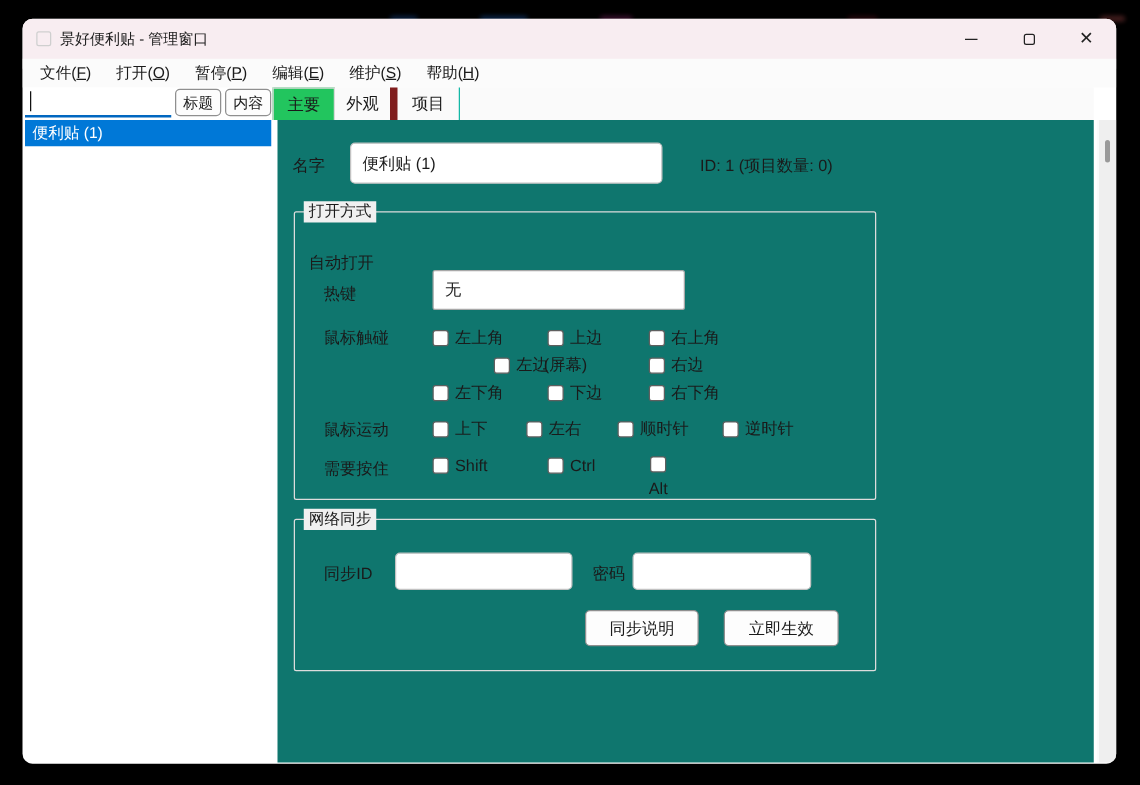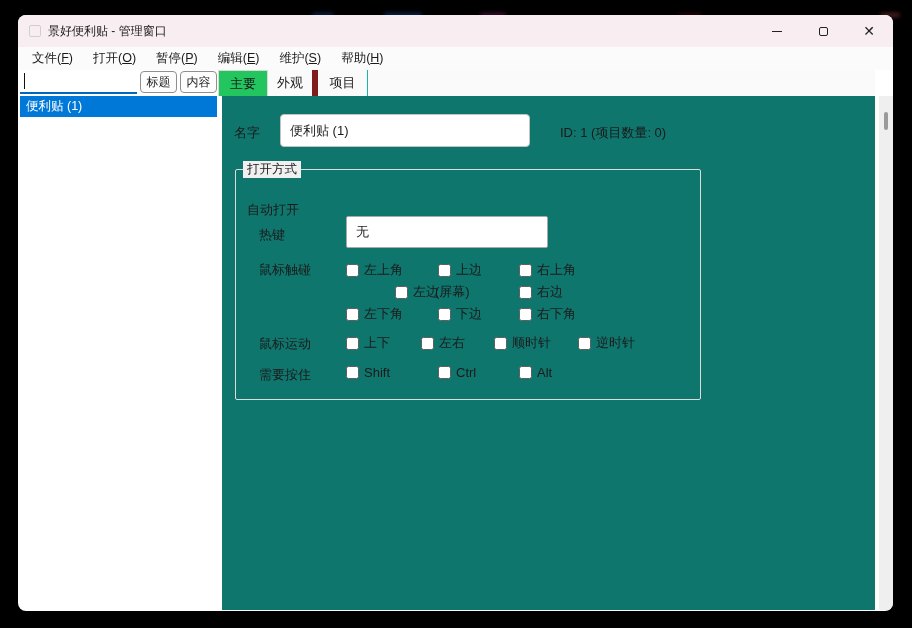--- a/index.html
+++ b/index.html
@@ -189,25 +189,36 @@
 
       <div class="lbl" style="left:23px;top:196px;">需要按住</div>
       <div class="chk" style="left:110px;top:195px;">
           <span class="box"></span>
           <span>Shift</span>
         </div>
       <div class="chk" style="left:202px;top:195px;">
           <span class="box"></span>
           <span>Ctrl</span>
         </div>
-      <div class="chk" style="left:283px;top:195px;">
+      <div class="chk" style="left:283px;top:195px;flex-direction:column;">
           <span class="box"></span>
           <span>Alt</span>
         </div>
     </div>
 
+    <div class="groupbox" style="left:13px;top:319px;width:466px;height:122px;">
+      <div class="group-title">网络同步</div>
+
+      <div class="lbl" style="left:23px;top:34px;">同步ID</div>
+      <input class="textbox" style="left: 80px; top: 26px; width: 142px; height: 30px;" value="">
+      <div class="lbl" style="left:238px;top:34px;">密码</div>
+      <input class="textbox" style="left: 270px; top: 26px; width: 143px; height: 30px;" value="">
+
+      <div class="pushbtn" style="left:232px;top:72px;width:91px;height:29px;">同步说明</div>
+      <div class="pushbtn" style="left:343px;top:72px;width:92px;height:29px;">立即生效</div>
+    </div>
   </div>
 
   <div class="scroll-track">
     <div class="scroll-thumb"></div>
   </div>
 
 </div>
 
 </body></html>

